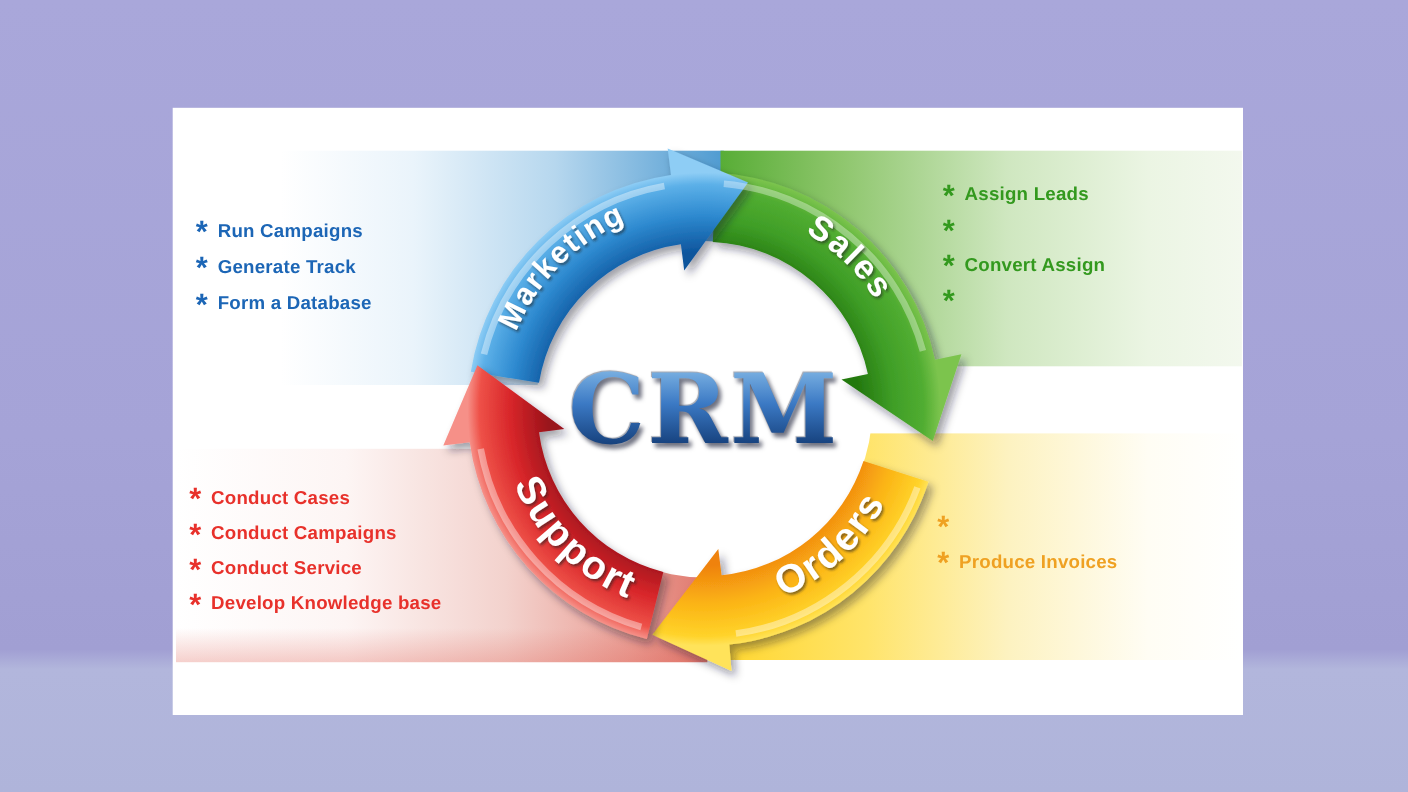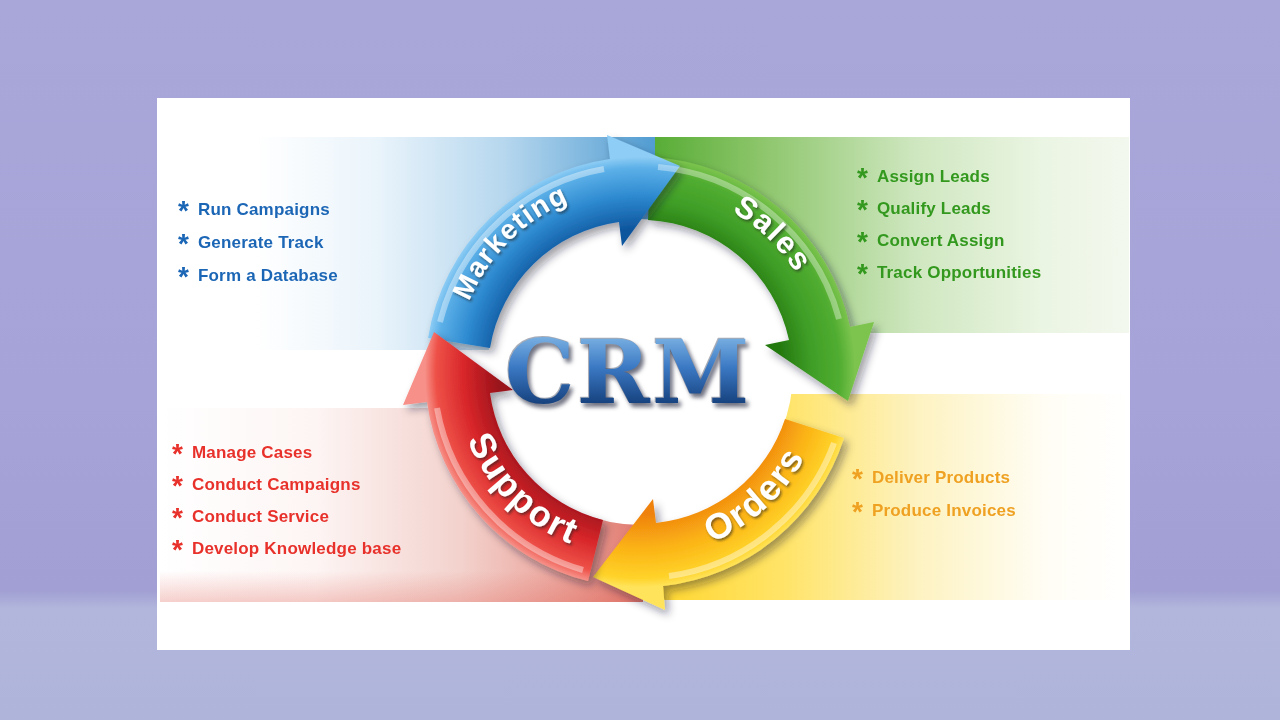--- a/index.html
+++ b/index.html
@@ -30,21 +30,21 @@
   .li { display:flex; align-items:flex-start; height:33px; }
   .list-sales .li, .list-support .li { height:32px; }
   .b { font-size:28px; line-height:22px; margin-right:9px; position:relative; top:5px; }
   .t { font-size:17px; line-height:30px; letter-spacing:0.2px; white-space:nowrap; }
   .list-marketing { left:21px;  top:97px;  color:#1c66b6; }
   .list-sales     { left:700px; top:64px;  color:#33991e; }
   .list-orders    { left:695px; top:365px; color:#efa122; }
   .list-support   { left:15px;  top:340px; color:#e8312b; }
 
   .crm {
-    position:absolute; left:318px; top:226px; width:306px; text-align:center;
+    position:absolute; left:330px; top:226px; width:306px; text-align:center;
     font-family:"DejaVu Serif", serif; font-weight:bold;
     font-size:88px; line-height:96px; letter-spacing:2px;
     color:#1b4e96; text-shadow:3px 4px 3px rgba(10,10,30,.45);
   }
   @supports (-webkit-background-clip: text) {
     .crm {
       background:linear-gradient(180deg,#8fc3ec 2%, #3b79c4 45%, #0a2f66 96%);
       -webkit-background-clip:text; -webkit-text-fill-color:transparent;
       text-shadow:none;
       filter: drop-shadow(3px 4px 2px rgba(5,10,35,.5)) drop-shadow(-1px -1px 0 rgba(10,20,50,.35));
@@ -148,47 +148,44 @@
       </div>
     </div>
 
     <div class="list list-sales">
       <div class="li">
         <span class="b">*</span>
         <span class="t">Assign Leads</span>
       </div>
       <div class="li">
         <span class="b">*</span>
-        <span class="t">Qualify Leads</span>
       </div>
       <div class="li">
         <span class="b">*</span>
         <span class="t">Convert Assign</span>
       </div>
       <div class="li">
         <span class="b">*</span>
-        <span class="t">Track Opportunities</span>
       </div>
     </div>
 
     <div class="list list-orders">
       <div class="li">
         <span class="b">*</span>
-        <span class="t">Deliver Products</span>
       </div>
       <div class="li">
         <span class="b">*</span>
         <span class="t">Produce Invoices</span>
       </div>
     </div>
 
     <div class="list list-support">
       <div class="li">
         <span class="b">*</span>
-        <span class="t">Manage Cases</span>
+        <span class="t">Conduct Cases</span>
       </div>
       <div class="li">
         <span class="b">*</span>
         <span class="t">Conduct Campaigns</span>
       </div>
       <div class="li">
         <span class="b">*</span>
         <span class="t">Conduct Service</span>
       </div>
       <div class="li">

